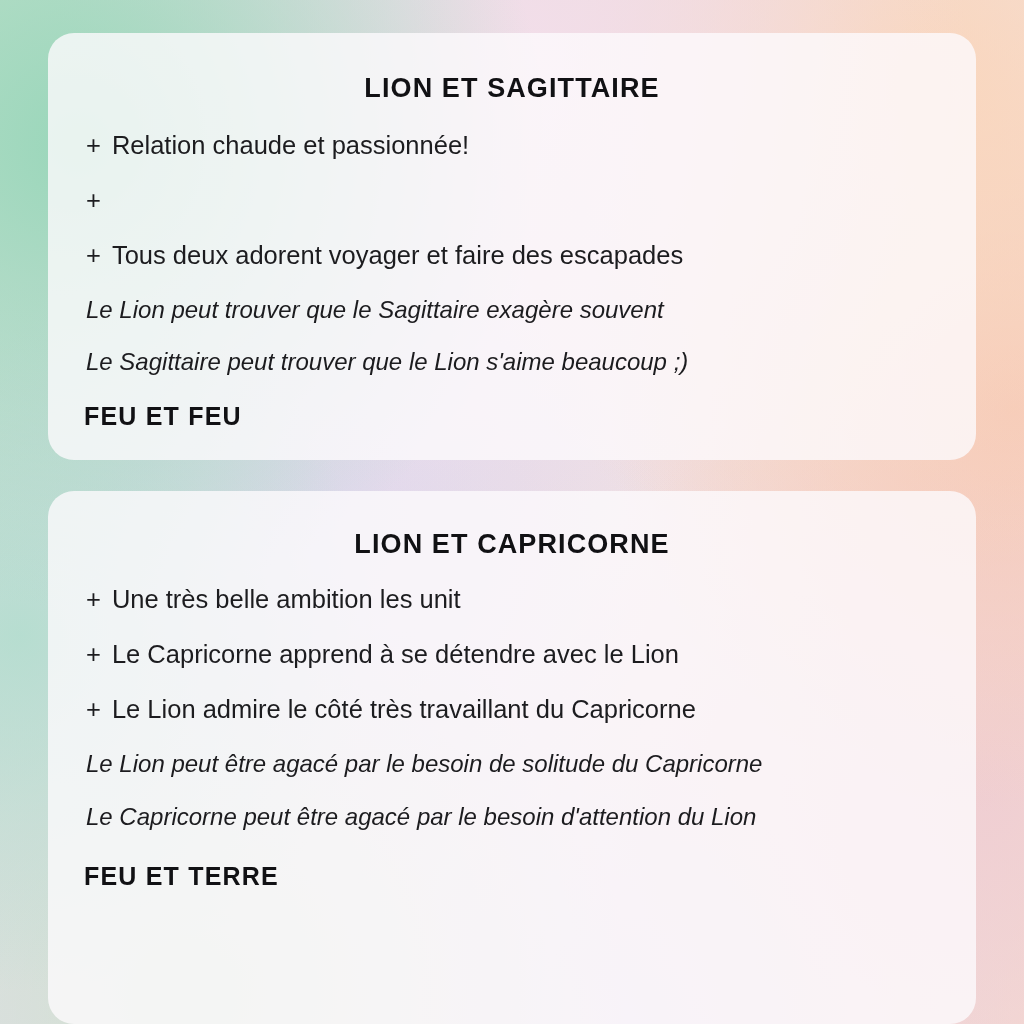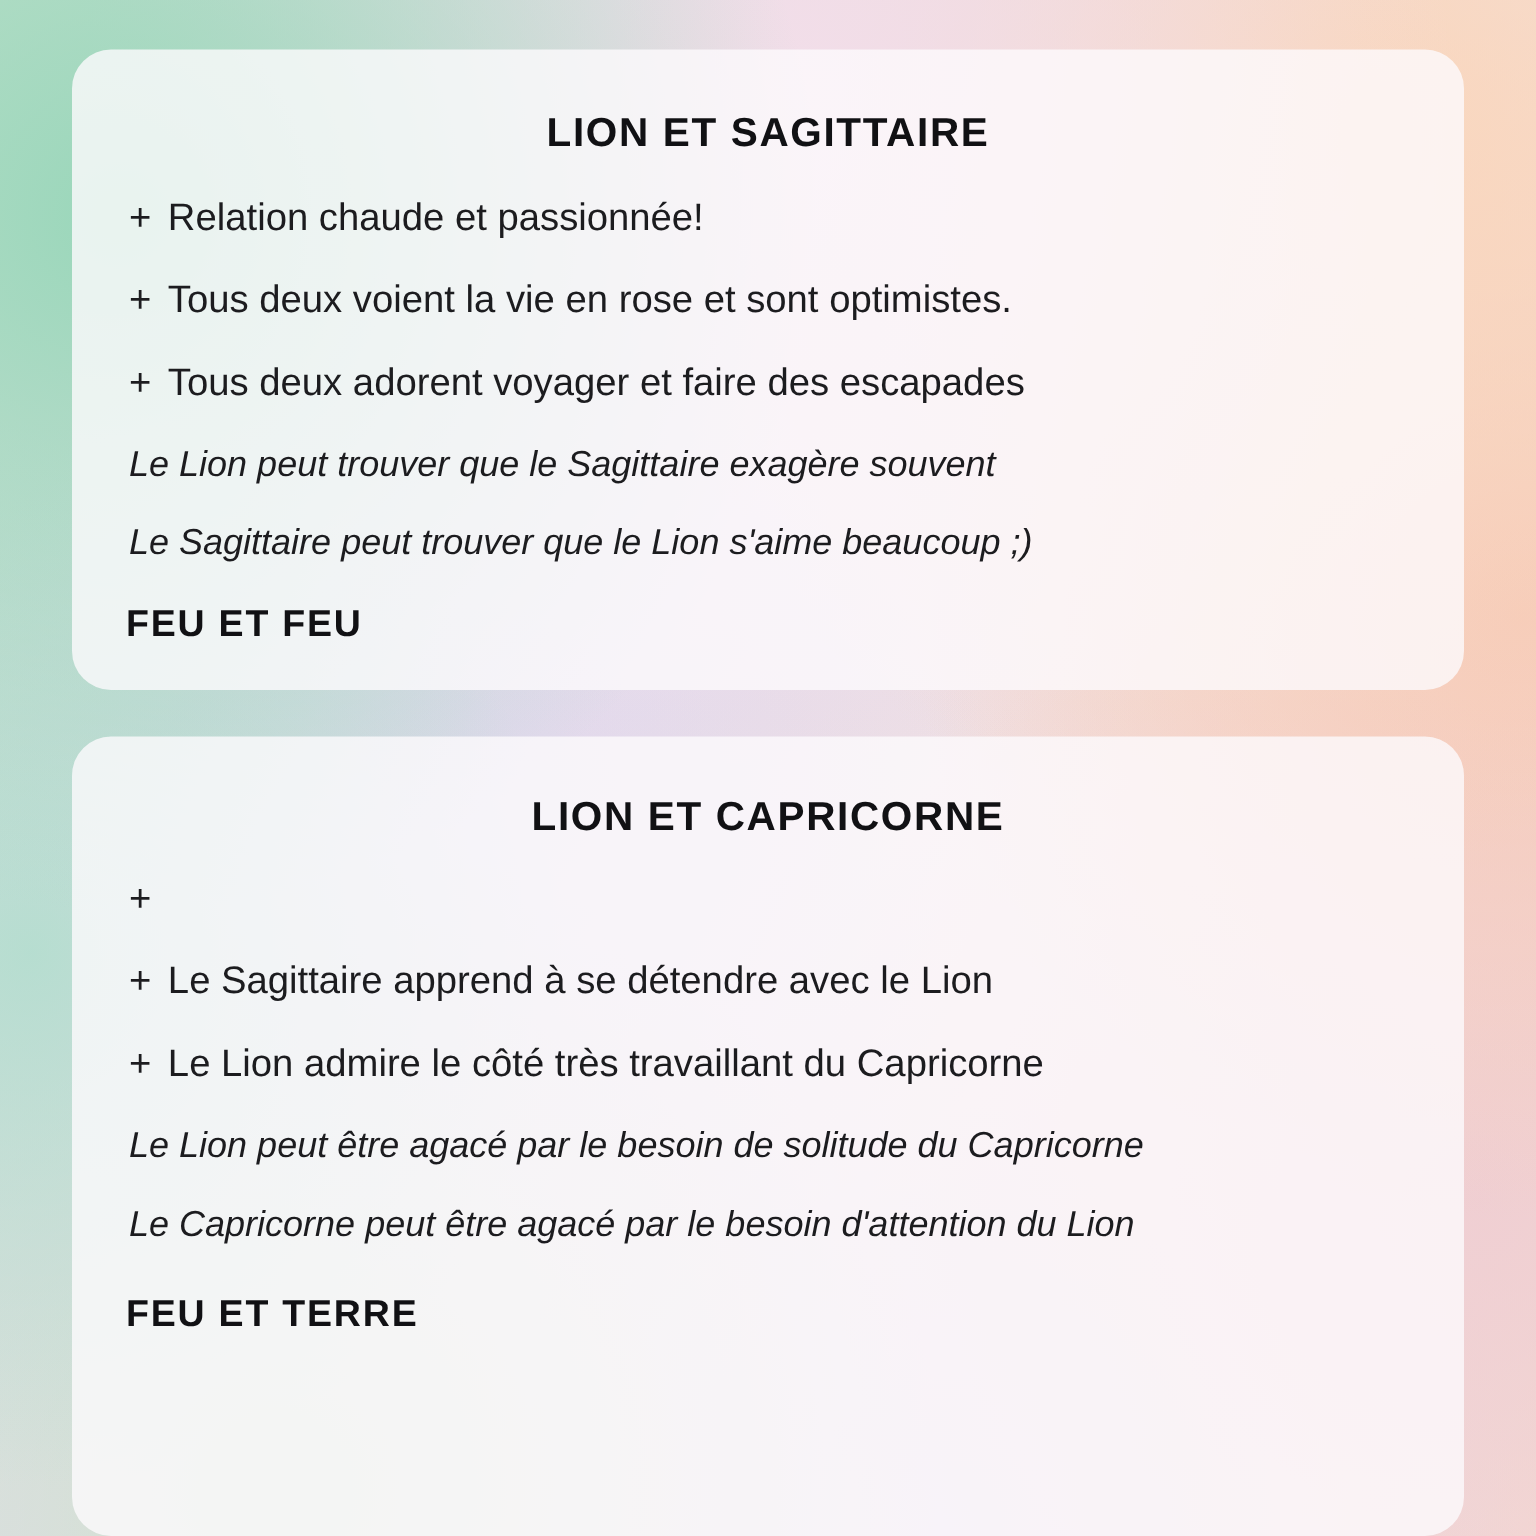--- a/index.html
+++ b/index.html
@@ -111,21 +111,20 @@
   <div class="card first">
     <div class="card-title">LION ET SAGITTAIRE</div>
 
     <ul class="plus-list">
       <li>
         <span class="plus-sign">+</span>
         <span>Relation chaude et passionnée!</span>
       </li>
       <li>
         <span class="plus-sign">+</span>
-        <span>Tous deux voient la vie en rose et sont optimistes.</span>
       </li>
       <li>
         <span class="plus-sign">+</span>
         <span>Tous deux adorent voyager et faire des escapades</span>
       </li>
     </ul>
 
     <div class="notes">
       <p>Le Lion peut trouver que le Sagittaire exagère souvent</p>
       <p>Le Sagittaire peut trouver que le Lion s'aime beaucoup ;)</p>
@@ -133,24 +132,25 @@
 
     <div class="footer-tag">FEU ET FEU</div>
   </div>
 
   <div class="card second">
     <div class="card-title">LION ET CAPRICORNE</div>
 
     <ul class="plus-list">
       <li>
         <span class="plus-sign">+</span>
+        <span>Une très belle ambition les unit</span>
       </li>
       <li>
         <span class="plus-sign">+</span>
-        <span>Le Sagittaire apprend à se détendre avec le Lion</span>
+        <span>Le Capricorne apprend à se détendre avec le Lion</span>
       </li>
       <li>
         <span class="plus-sign">+</span>
         <span>Le Lion admire le côté très travaillant du Capricorne</span>
       </li>
     </ul>
 
     <div class="notes">
       <p>Le Lion peut être agacé par le besoin de solitude du Capricorne</p>
       <p>Le Capricorne peut être agacé par le besoin d'attention du Lion</p>

